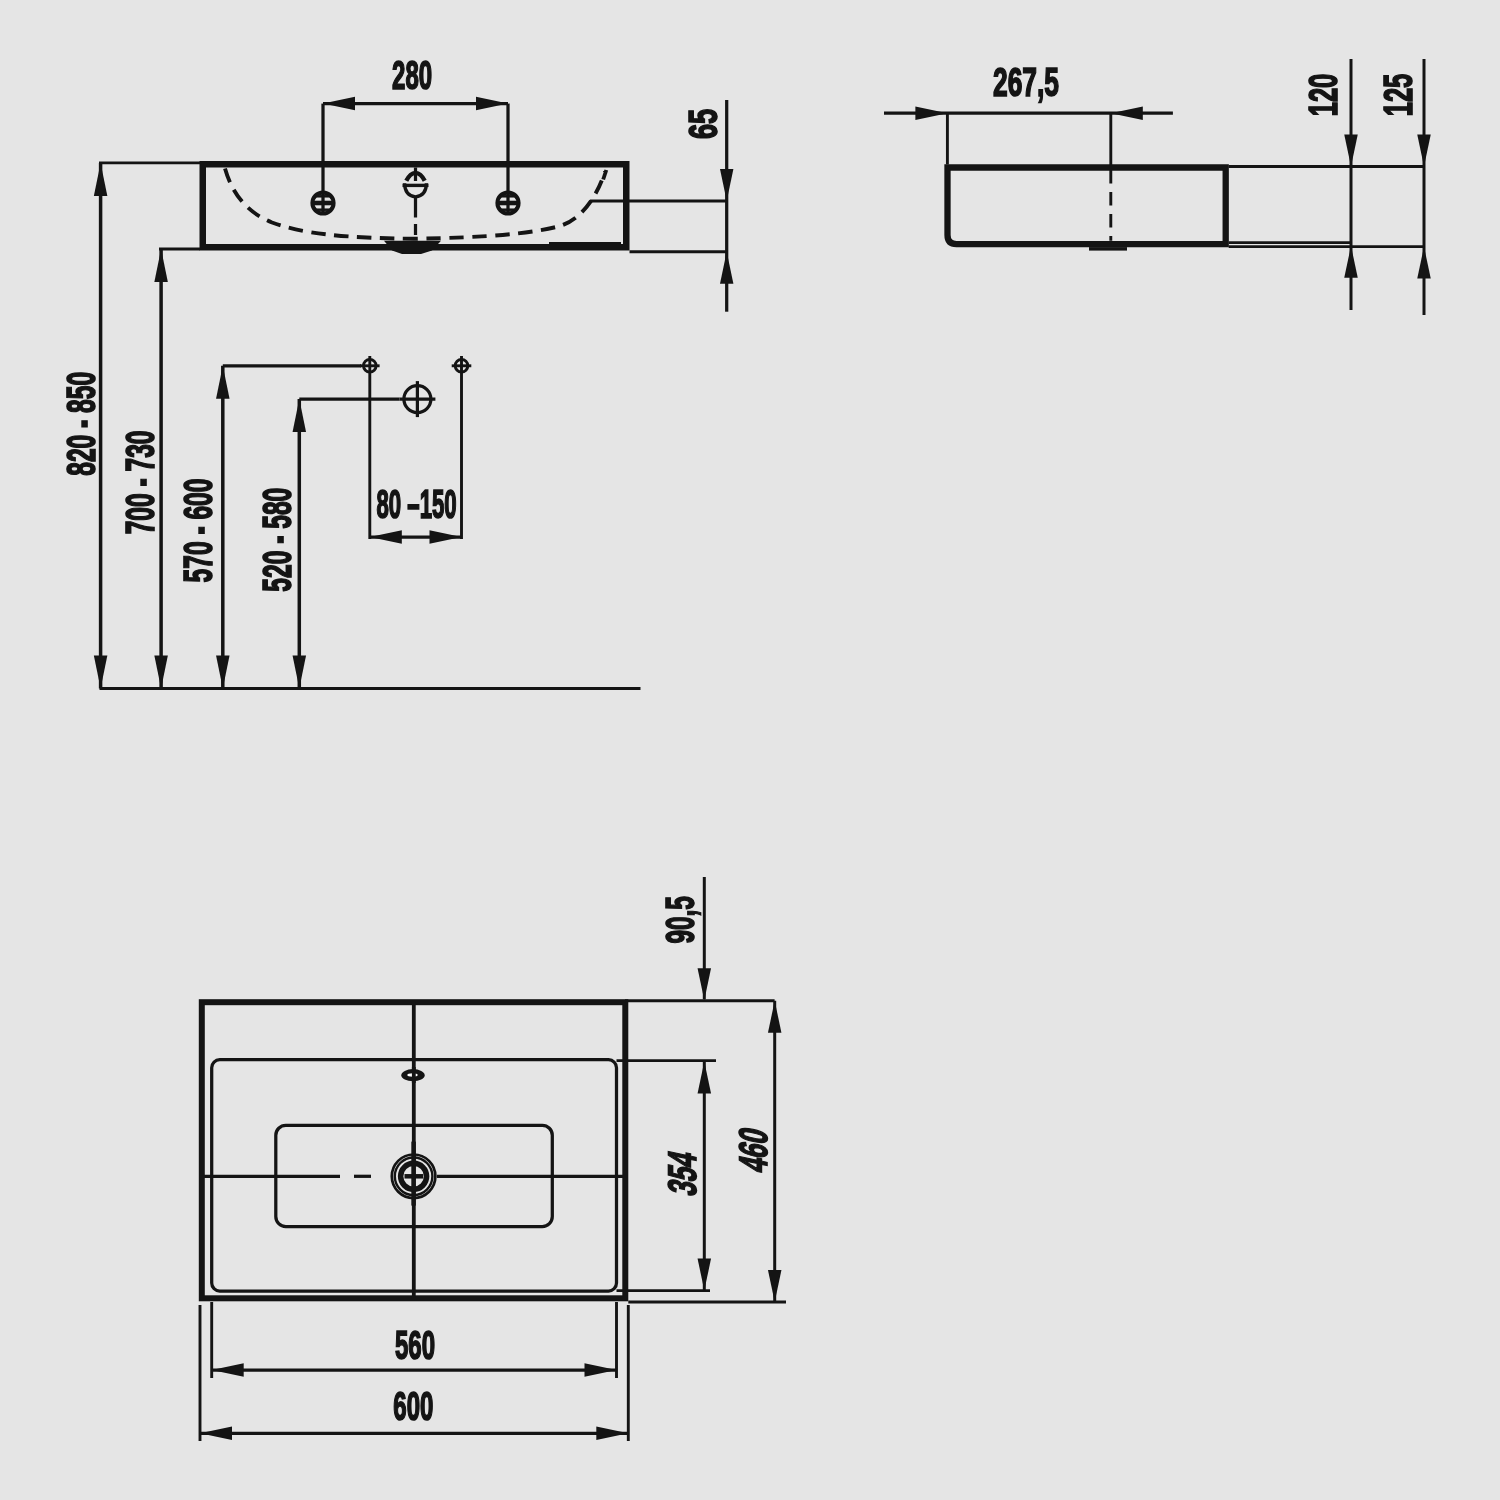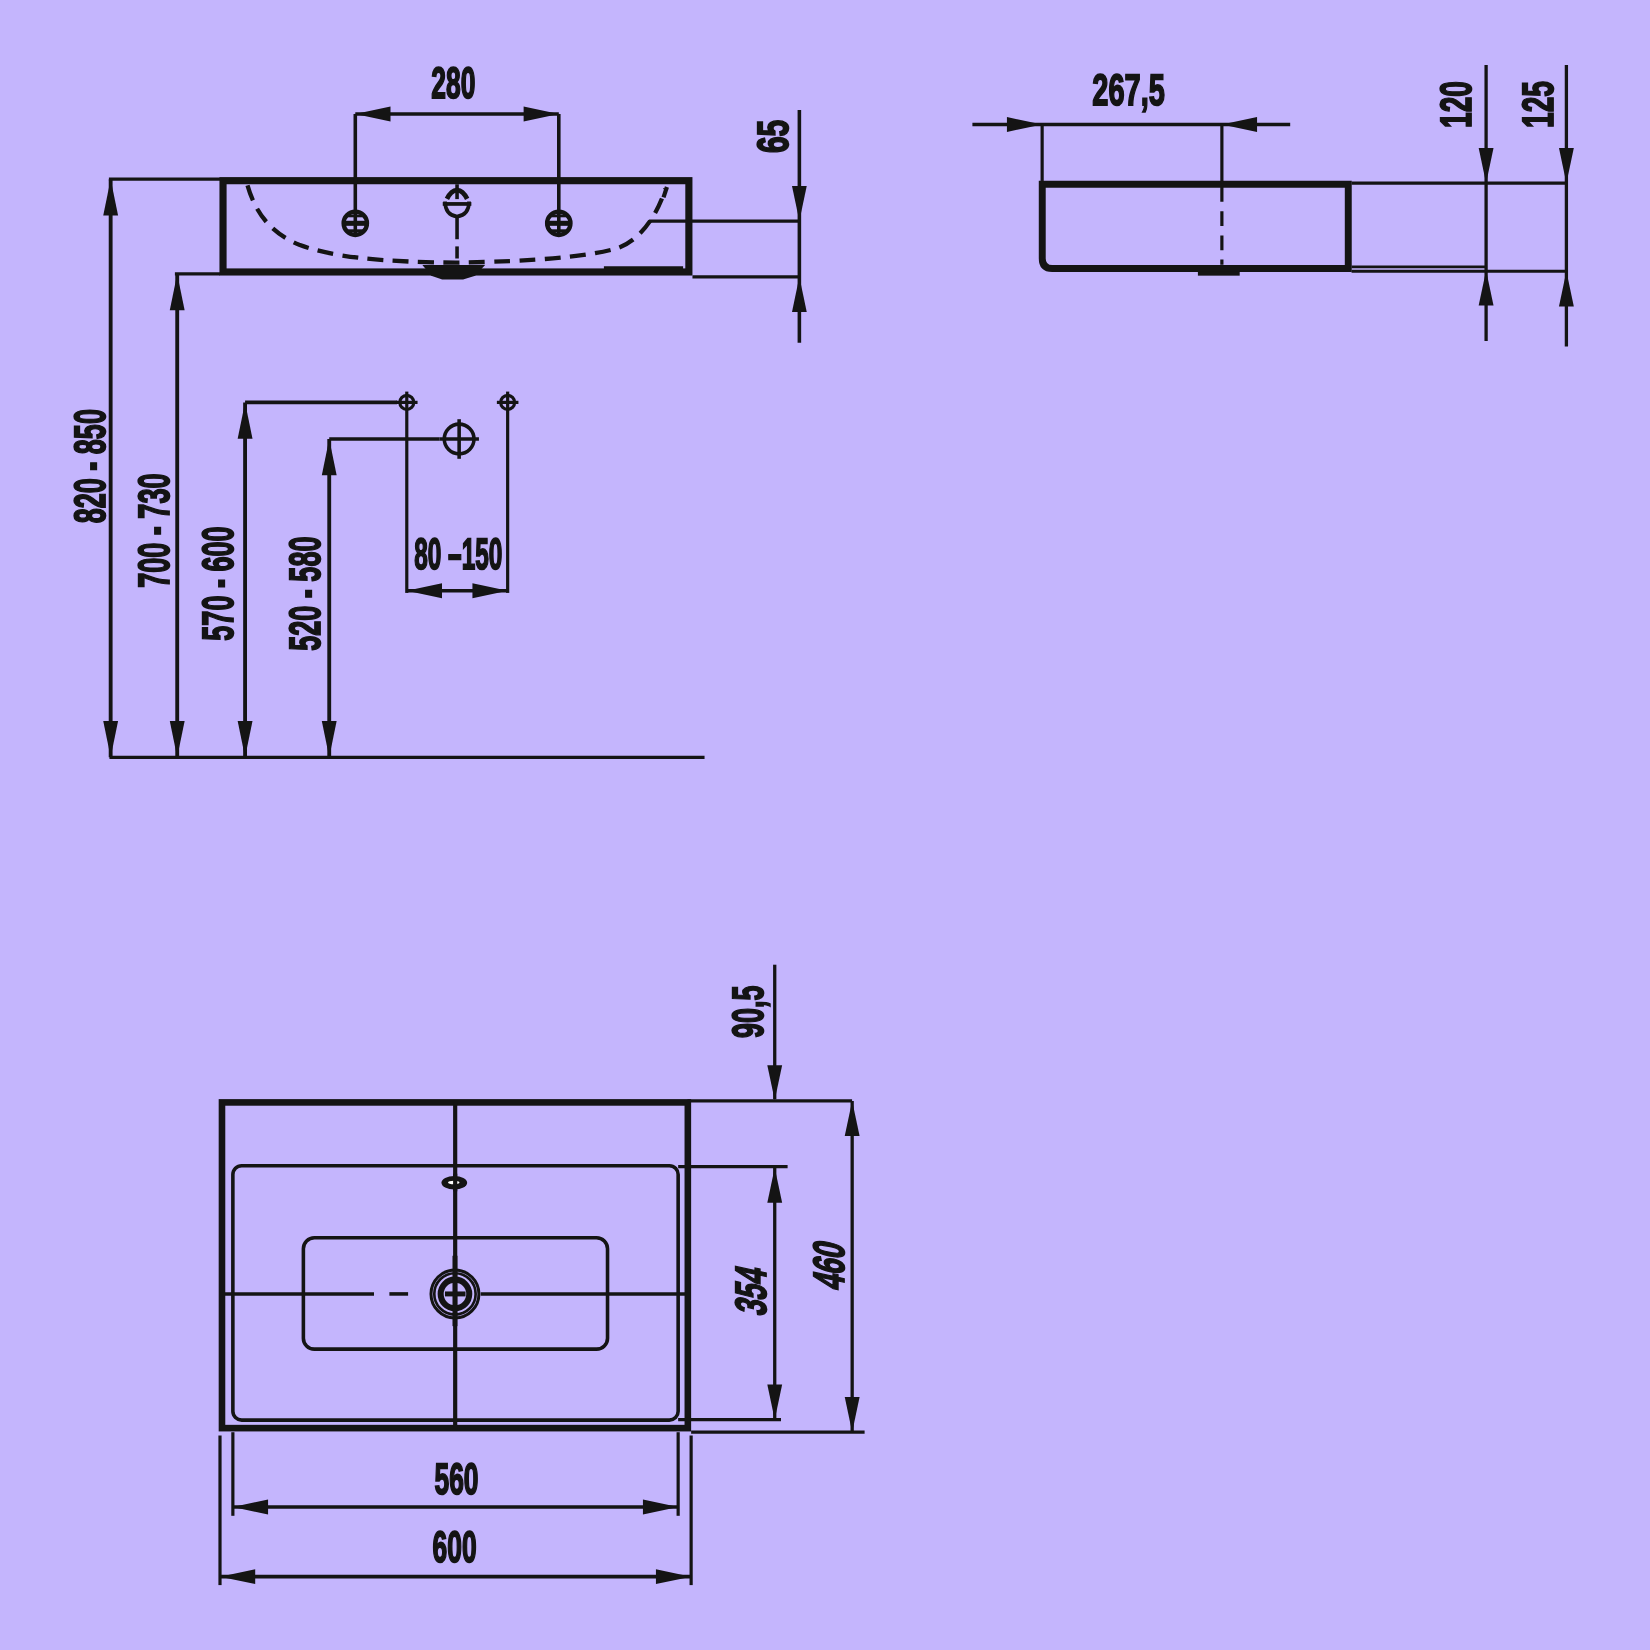--- a/index.html
+++ b/index.html
@@ -1,16 +1,16 @@
 <!DOCTYPE html>
 <html><head>
 <meta charset="utf-8">
 <style>
 html,body{margin:0;padding:0;background:#fff;}
-#page{position:relative;width:1500px;height:1500px;background:#c4b5fd;overflow:hidden;}
+#page{position:relative;width:1500px;height:1500px;background:#e5e5e5;overflow:hidden;}
 text{font-family:"Liberation Sans",sans-serif;font-weight:bold;font-size:40px;fill:#141414;text-anchor:middle;stroke:#141414;stroke-width:1.4px;}
 </style>
 </head>
 <body>
 <div id="page">
 <svg width="1500" height="1500" viewBox="0 0 1500 1500">
 <g stroke="#141414" fill="none" stroke-linecap="butt">
 
 <rect x="202.75" y="164.25" width="423.5" height="83" stroke-width="6.5"></rect>
 

